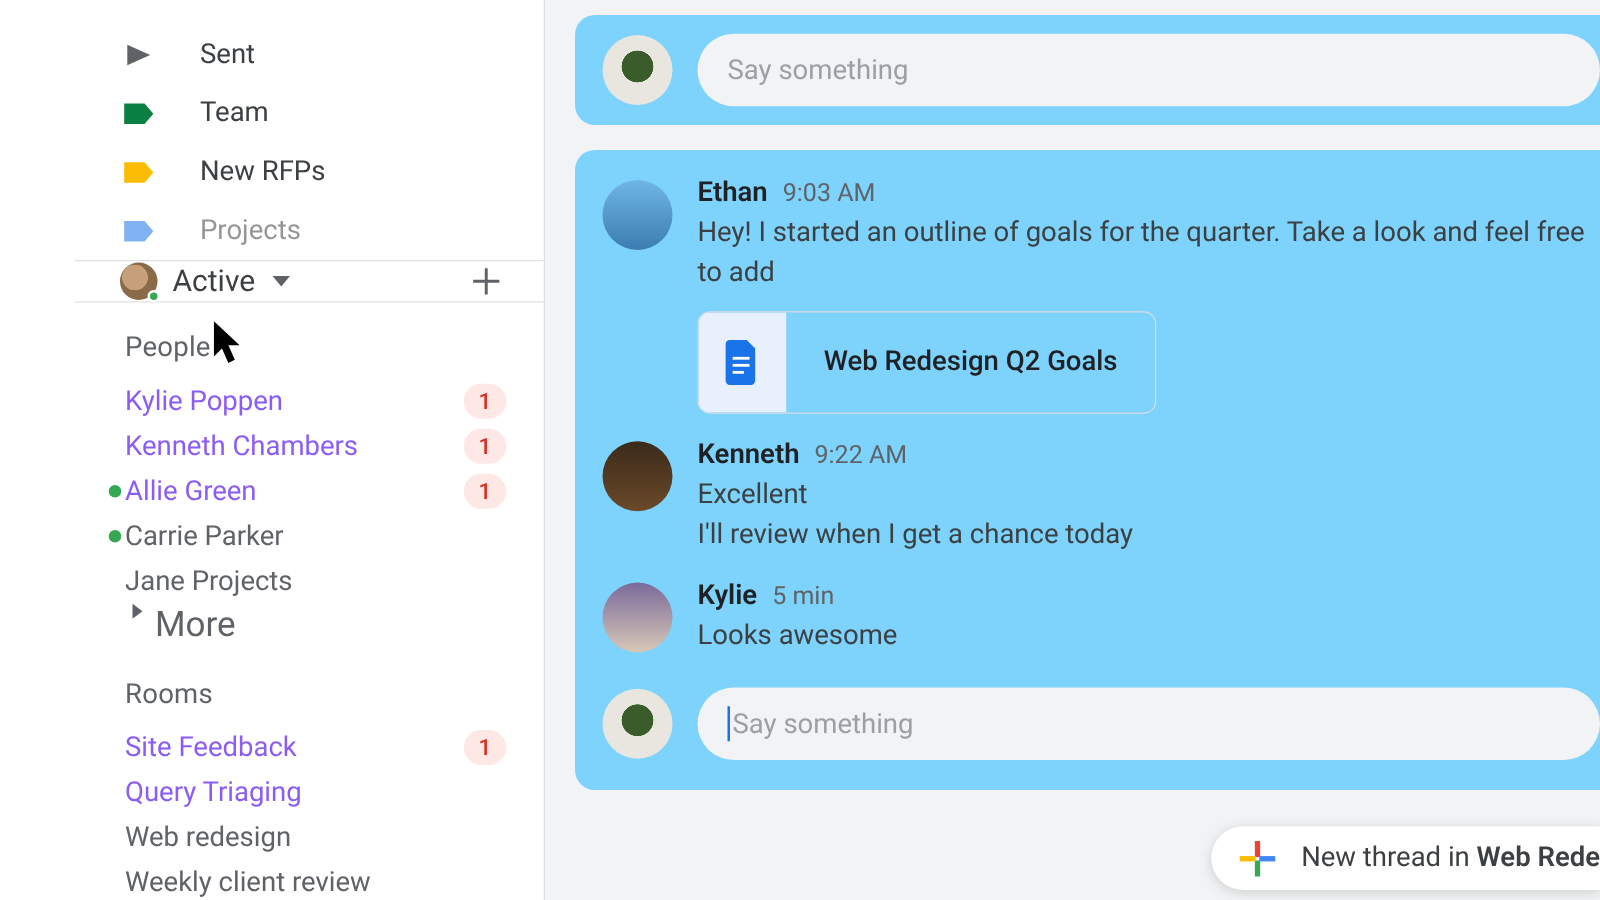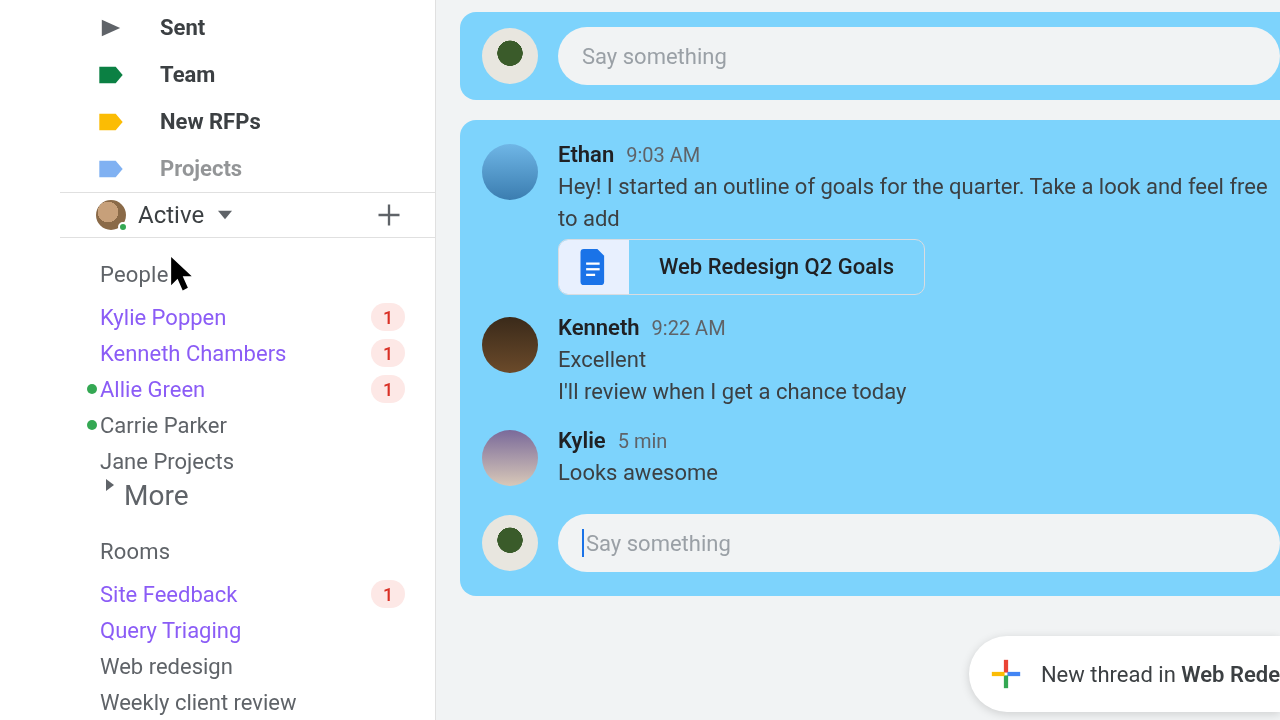--- a/index.html
+++ b/index.html
@@ -20,22 +20,21 @@
   .sidebar {
     width: 436px;
     background: #fff;
     border-right: 1px solid #e0e0e0;
     display: flex;
     flex-direction: column;
     padding-left: 60px;
     position: relative;
   }
   .nav-list {
-    padding-top: 4px;
-    font-weight: bold;
+    padding-top: 20px;
   }
   .nav-item {
     display: flex;
     align-items: center;
     height: 47px;
     font-size: 22px;
     color: #3c4043;
     cursor: pointer;
     padding-left: 36px;
   }
@@ -160,39 +159,39 @@
   .msg { display: flex; margin-bottom: 20px; }
   .msg .avatar { margin-top: 2px; }
   .msg-body { flex: 1; }
   .msg-head { display: flex; align-items: baseline; gap: 12px; margin-bottom: 4px; }
   .msg-name { font-size: 22px; font-weight: 600; color: #202124; }
   .msg-time { font-size: 20px; color: #5f6368; text-align: right; }
   .msg-text { font-size: 22px; color: #3c4043; line-height: 1.45; }
   .attachment {
     display: inline-flex; align-items: center;
     border: 1px solid #dadce0; border-radius: 10px;
-    height: 56px; margin-top: 4px; overflow: hidden;
+    height: 82px; margin-top: 14px; overflow: hidden;
     cursor: pointer;
   }
   .att-iconwrap {
     width: 70px; height: 100%;
     background: #e8f0fe;
     display: flex; align-items: center; justify-content: center;
   }
   .att-title {
     padding: 0 30px; font-size: 22px; color: #202124; font-weight: 500;
   }
   .reply-row { display: flex; align-items: center; padding: 6px 0 2px 0; }
   
   .fab {
     position: absolute; right: 0; bottom: 8px;
     background: #fff; border-radius: 40px 0 0 40px;
     box-shadow: 0 2px 10px rgba(0,0,0,0.15);
     display: flex; align-items: center;
-    height: 76px; padding: 0 0 0 20px;
+    height: 51px; padding: 0 0 0 20px;
     cursor: pointer;
   }
   .fab-plus { width: 34px; height: 34px; margin-right: 18px; }
   .fab-text { font-size: 22px; color: #3c4043; }
   .fab-text strong { font-weight: 600; }
 </style>
 </head>
 <body>
 
 <div class="app">

